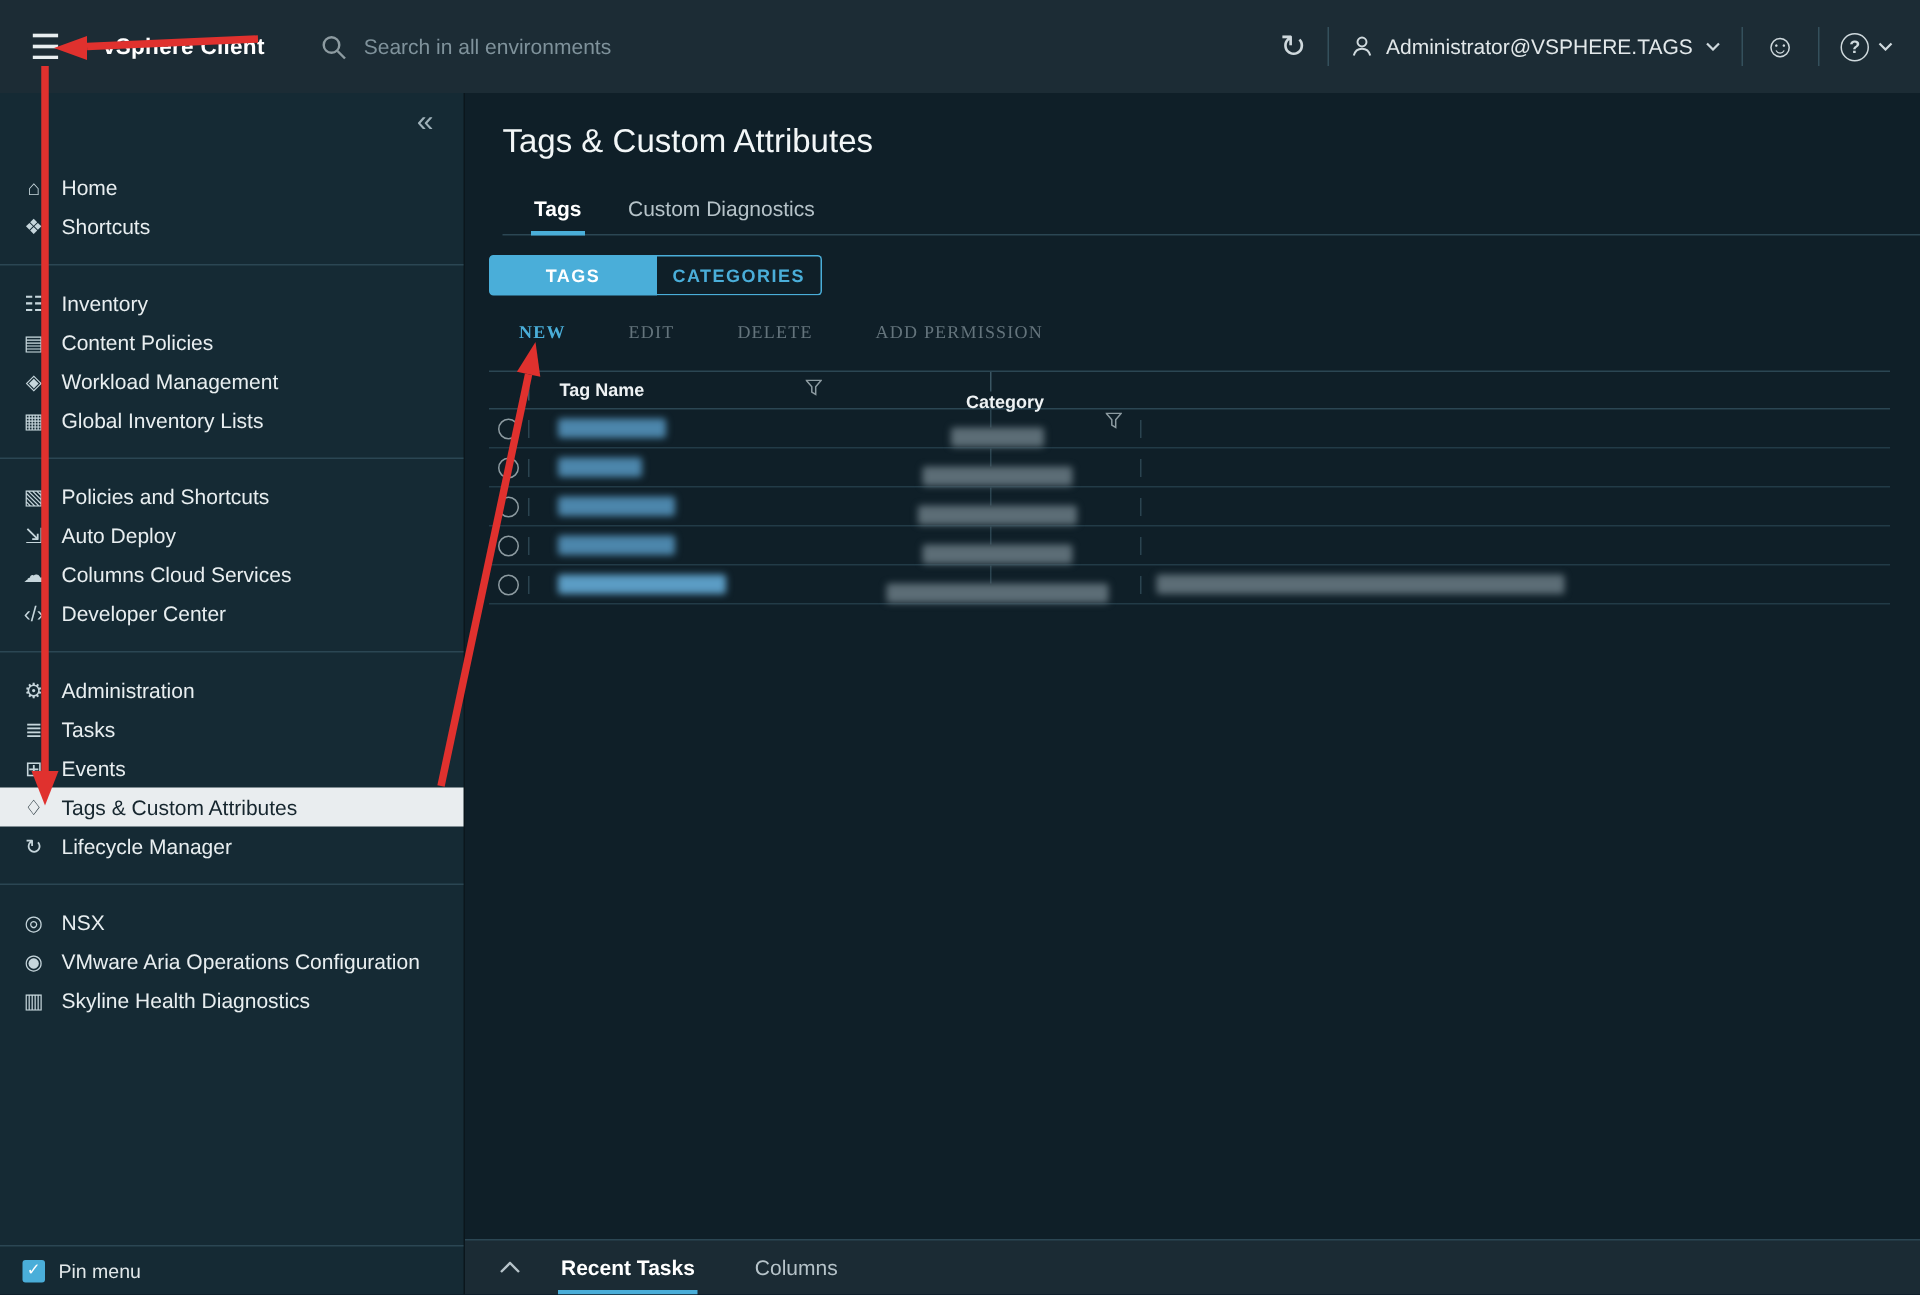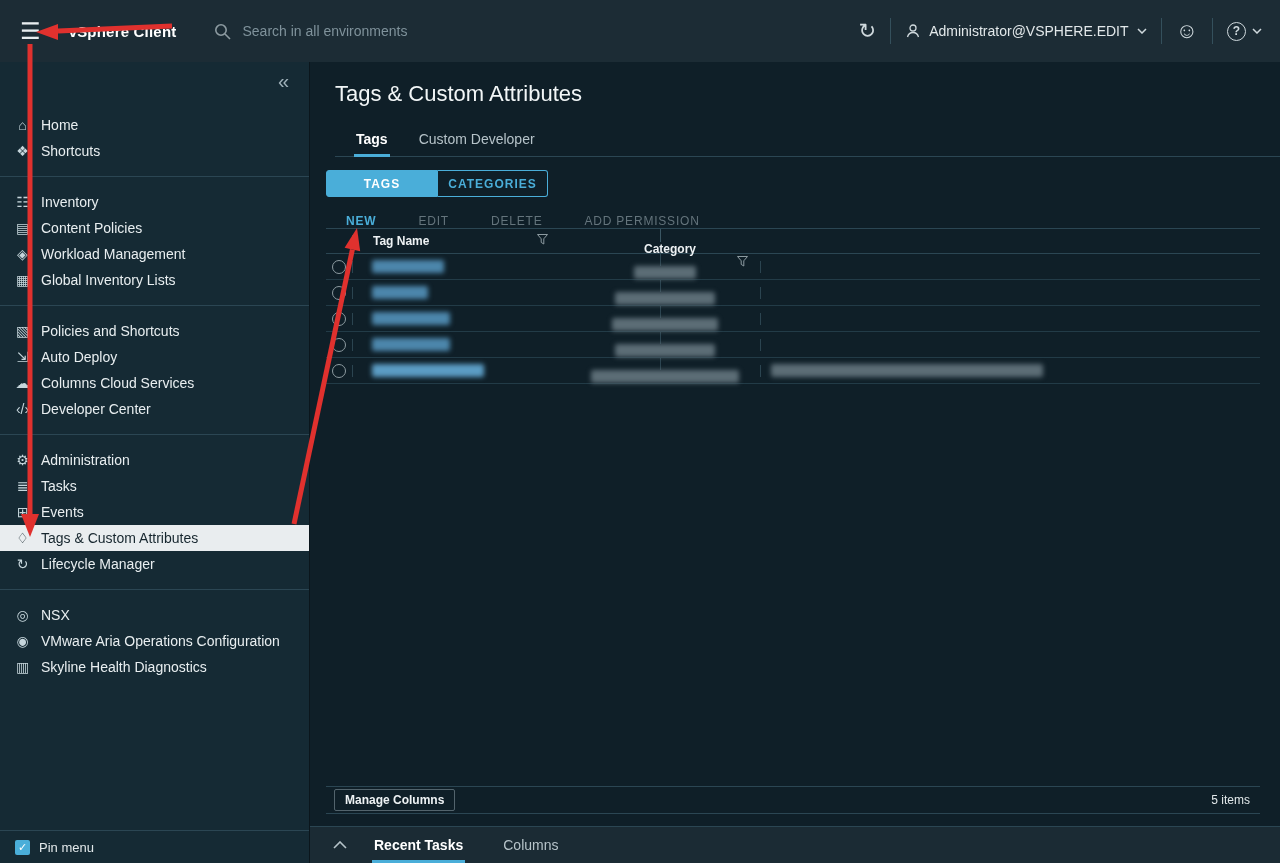--- a/index.html
+++ b/index.html
@@ -46,24 +46,24 @@
   .page-title { font-size: 22px; font-weight: 400; color: #f2f6f7; margin: 19px 0 0 9px; }
   .tabs-row { display: flex; gap: 27px; margin: 24px -20px 0 9px; padding-left: 19px; border-bottom: 1px solid #2b4653; }
   .tab { font-size: 14px; color: #b6c3c9; padding: 0 2px 9px; position: relative; cursor: pointer; }
   .tab.active { color: #fff; font-weight: 600; }
   .tab.active::after { content: ""; position: absolute; left: 0; right: 0; bottom: -1px; height: 3px; background: #4aaed9; }
   .segmented { display: flex; margin-top: 13px; width: max-content; }
   .seg { height: 27px; display: flex; align-items: center; justify-content: center; font-size: 12px; font-weight: bold; letter-spacing: 1px; cursor: pointer; }
   .seg.active { width: 112px; background: #4aaed9; color: #fff; border: 1px solid #4aaed9; border-radius: 3px 0 0 3px; }
   .seg.inactive { width: 110px; color: #4aaed9; border: 1px solid #4aaed9; border-left: none; border-radius: 0 3px 3px 0; background: transparent; }
   .actions { display: flex; gap: 42px; margin: 17px 0 0 20px; font-size: 12px; letter-spacing: .8px; }
-  .action { cursor: pointer; font-weight: 600; color: #4aaed9; background: none; border: none; font-family: Liberation Sans, sans-serif; letter-spacing: .8px; font-size: 12px; }
+  .action { cursor: pointer; font-weight: 600; color: #4aaed9; background: none; border: none; font-family: Liberation Serif, serif; letter-spacing: .8px; font-size: 12px; }
   .action.disabled { color: #64747c; font-weight: 400; cursor: default; }
   
-  .tablebox { flex: 1; display: flex; flex-direction: column; min-height: 0; justify-content: flex-end; }
+  .tablebox { margin-top: 18px; flex: 1; display: flex; flex-direction: column; min-height: 0; justify-content: flex-end; }
   .thead { display: flex; height: 26px; align-items: center; border-top: 1px solid #2b4653; border-bottom: 1px solid #2b4653; font-size: 12px; font-weight: bold; color: #eef2f4; }
   .col-radio { width: 26px; flex-shrink: 0; display: flex; justify-content: center; align-items: center; height: 100%; }
   .col-tag { width: 208px; flex-shrink: 0; }
   .col-cat { width: 200px; flex-shrink: 0; flex-direction: column; }
   .col-desc { flex: 1; }
   .th, .td { display: flex; align-items: center; height: 100%; }
   .colsep { width: 1px; height: 13px; background: #3a5663; flex-shrink: 0; }
   .th .label { margin-left: 20px; }
   .funnel { margin-left: auto; margin-right: 12px; flex-shrink: 0; }
   .trow { display: flex; height: 26px; align-items: center; border-bottom: 1px solid #223b47; }
@@ -111,21 +111,21 @@
       <span class="refresh-glyph">↻</span>
     </button>
     <div class="vdiv"></div>
     <div class="user">
       <span style="display:flex;">
         <svg width="16" height="16" viewBox="0 0 16 16">
             <circle cx="8" cy="5" r="3" fill="none" stroke="#cfd9dd" stroke-width="1.3"></circle>
             <path d="M2.5 14c.8-3 3-4.5 5.5-4.5s4.7 1.5 5.5 4.5" fill="none" stroke="#cfd9dd" stroke-width="1.3"></path>
           </svg>
       </span>
-      <span>Administrator@VSPHERE.EDIT</span>
+      <span>Administrator@VSPHERE.TAGS</span>
       <span style="display:flex;">
         <svg width="10" height="6" viewBox="0 0 10 6">
             <polyline points="1,1 5,5 9,1" fill="none" stroke="#cfd9dd" stroke-width="1.5"></polyline>
           </svg>
       </span>
     </div>
     <div class="vdiv"></div>
     <button class="iconbtn">
       <span class="smiley">☺</span>
     </button>
@@ -234,21 +234,21 @@
       <span>Pin menu</span>
     </div>
   </nav>
 
   <div class="main">
     <div class="content">
       <h1 class="page-title">Tags &amp; Custom Attributes</h1>
 
       <div class="tabs-row">
         <div class="tab active">Tags</div>
-        <div class="tab">Custom Developer</div>
+        <div class="tab">Custom Diagnostics</div>
       </div>
 
       <div class="segmented">
         <div class="seg active">TAGS</div>
         <div class="seg inactive">CATEGORIES</div>
       </div>
 
       <div class="actions">
         <button class="action">NEW</button>
         <button class="action disabled">EDIT</button>
@@ -356,24 +356,20 @@
               <span class="blur cat" style="width:148px"></span>
             </div>
           <div class="td col-desc">
               <span class="cellsep"></span>
               <span class="blur desc" style="width:272px"></span>
             </div>
         </div>
 
         <div class="tspace"></div>
 
-        <div class="tfoot">
-          <button class="managecols">Manage Columns</button>
-          <span class="items-count">5 items</span>
-        </div>
       </div>
     </div>
 
     <div class="bottom-panel">
       <button class="chevron-up-btn">
         <span style="display:flex;">
           <svg width="14" height="8" viewBox="0 0 14 8">
               <polyline points="1,7 7,1 13,7" fill="none" stroke="#b6c3c9" stroke-width="1.6"></polyline>
             </svg>
         </span>

